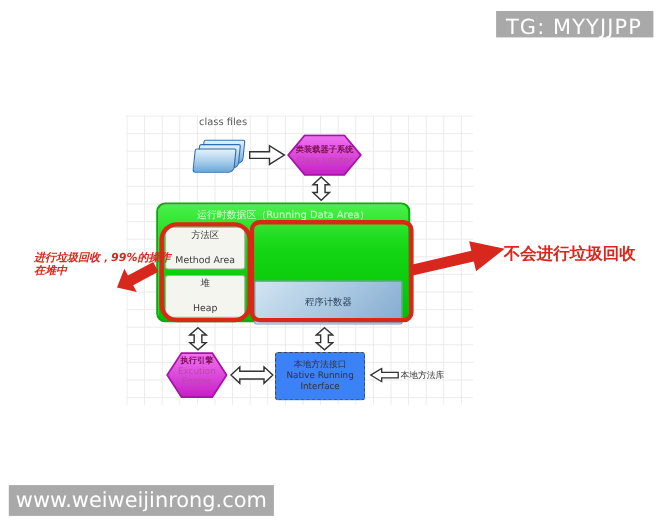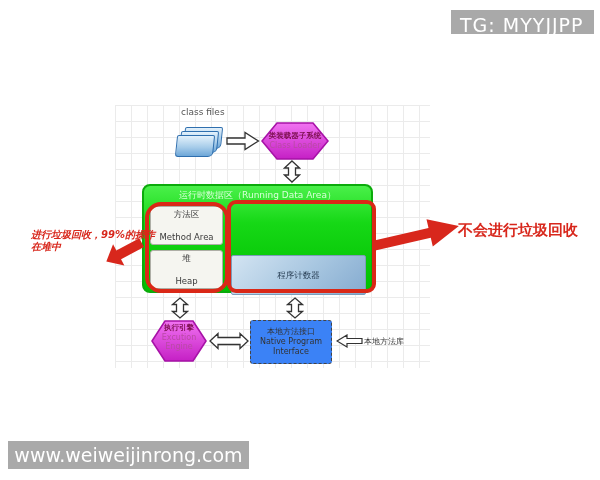--- a/index.html
+++ b/index.html
@@ -178,21 +178,21 @@
       <div class="en">Engine</div>
     </div>
   </div>
 
   <svg class="abs" style="left:209px;top:332px;z-index:2" width="40" height="18">
     <polygon points="1,9 9,1.5 9,5.5 31,5.5 31,1.5 39,9 31,16.5 31,12.5 9,12.5 9,16.5" fill="#ffffff" stroke="#333" stroke-width="1.3"></polygon>
   </svg>
 
   <div class="abs dashed">
     <div class="zh">本地方法接口</div>
-    <div class="en">Native Program</div>
+    <div class="en">Native Running</div>
     <div class="en">Interface</div>
   </div>
 
   <svg class="abs" style="left:336px;top:334px;z-index:2" width="27" height="14">
     <polygon points="1,7 11,1 11,4.5 26,4.5 26,9.5 11,9.5 11,13" fill="#ffffff" stroke="#333" stroke-width="1.2"></polygon>
   </svg>
   <div class="abs nativelib">本地方法库</div>
 
 </div>
 

